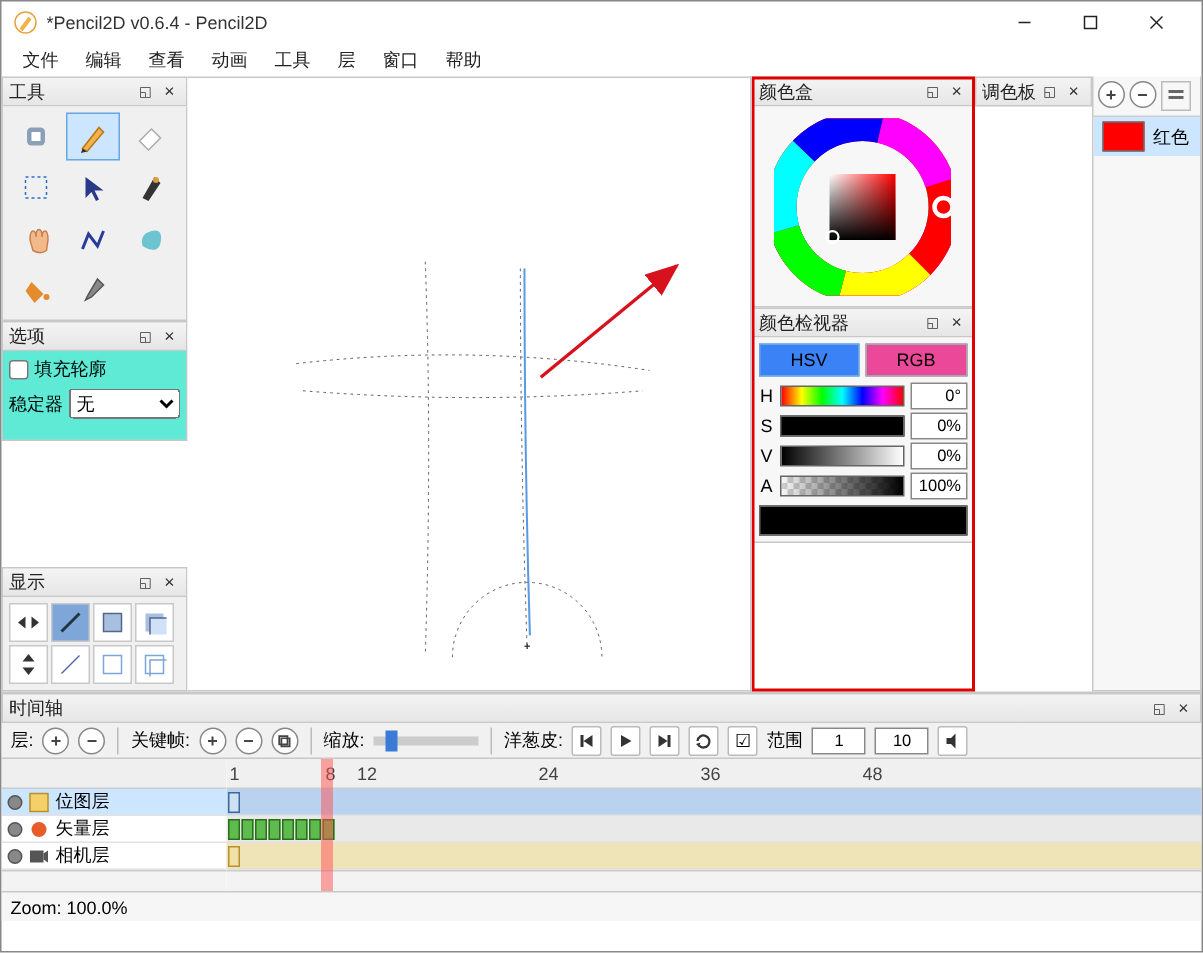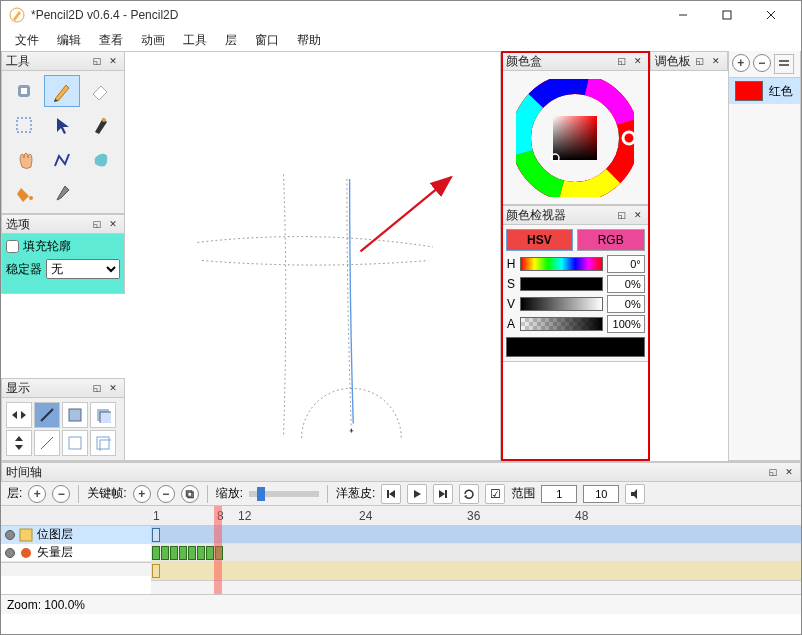--- a/index.html
+++ b/index.html
@@ -25,21 +25,21 @@
 .display-panel { display: grid; grid-template-columns: repeat(4, 26px); grid-auto-rows: 26px; gap: 2px; padding: 4px; border:1px solid #c8c8c8; border-top:none; background:#f0f0f0;}
 .dbtn { display:flex; align-items:center; justify-content:center; border:1px solid #c8c8c8; background:#fff;}
 .dbtn.toggle-on { background:#7ea6d9; }
 .canvas-area { flex:1; background:#fff; position:relative; border:1px solid #c8c8c8; border-left:none; }
 .rightcol { width: 300px; display:flex; flex-direction:row; }
 .redhl { outline: 2px solid #e00000; outline-offset:-2px; }
 .colorwheel-box { height:134px; display:flex; align-items:center; justify-content:center; border:1px solid #c8c8c8; border-top:none; background:#f7f7f7;}
 .color-inspector { border:1px solid #c8c8c8; border-top:none; background:#f7f7f7; padding:4px; }
 .tabbtns { display:flex; gap:4px; margin-bottom:4px;}
 .tabbtn { padding:3px 20px; border:1px solid #9aa; background:#ec4899;}
-.tabbtn.active { background:#ef4444; border-color:#6aa7e0;font-weight:bold;}
+.tabbtn.active { background:#3b82f6; border-color:#6aa7e0;}
 .sliderrow { display:flex; align-items:center; gap:4px; margin:2px 0; }
 .sliderrow .lab { width:10px; text-align:center; }
 .sliderrow .bar { flex:1; height:14px; border:1px solid #666; position:relative;}
 .sliderrow .val { width:38px; height:18px; border:1px solid #888; background:#fff; text-align:right; padding:0 3px; font-size:11px; display:flex; align-items:center; justify-content:flex-end;}
 .swatch-big { height:20px; border:1px solid #666; margin-top:4px;}
 .palette { border:1px solid #c8c8c8; border-top:none; background:#f7f7f7; flex:1; display:flex; flex-direction:column; }
 .palette-toolbar { display:flex; gap:3px; padding:3px; border-bottom:1px solid #ccc;}
 .circlebtn { width:18px; height:18px; border-radius:9px; border:1px solid #888; display:flex; align-items:center; justify-content:center; font-weight:bold; color:#444; background:#fff;}
 .palette-list { flex:1; overflow:auto; }
 .palette-item { display:flex; align-items:center; gap:6px; padding:3px 6px; }
@@ -437,20 +437,28 @@
           </svg>
         <span>位图层</span>
       </div>
       <div class="tl-layer">
         <span class="vis"></span>
         <svg width="14" height="14">
             <circle cx="7" cy="7" r="5" fill="#e85c2a"></circle>
           </svg>
         <span>矢量层</span>
       </div>
+      <div class="tl-layer">
+        <span class="vis"></span>
+        <svg width="14" height="14">
+            <rect x="1" y="3" width="9" height="8" fill="#555"></rect>
+            <path d="M10 5l3-2v8l-3-2Z" fill="#555"></path>
+          </svg>
+        <span>相机层</span>
+      </div>
       <div style="height:14px;background:#f3f3f3;border-top:1px solid #ccc"></div>
     </div>
     <div class="tl-tracks">
       <div class="tl-ruler">
         <span style="left:2px">1</span>
         <span style="left:66px">8</span>
         <span style="left:87px">12</span>
         <span style="left:208px">24</span>
         <span style="left:316px">36</span>
         <span style="left:424px">48</span>

